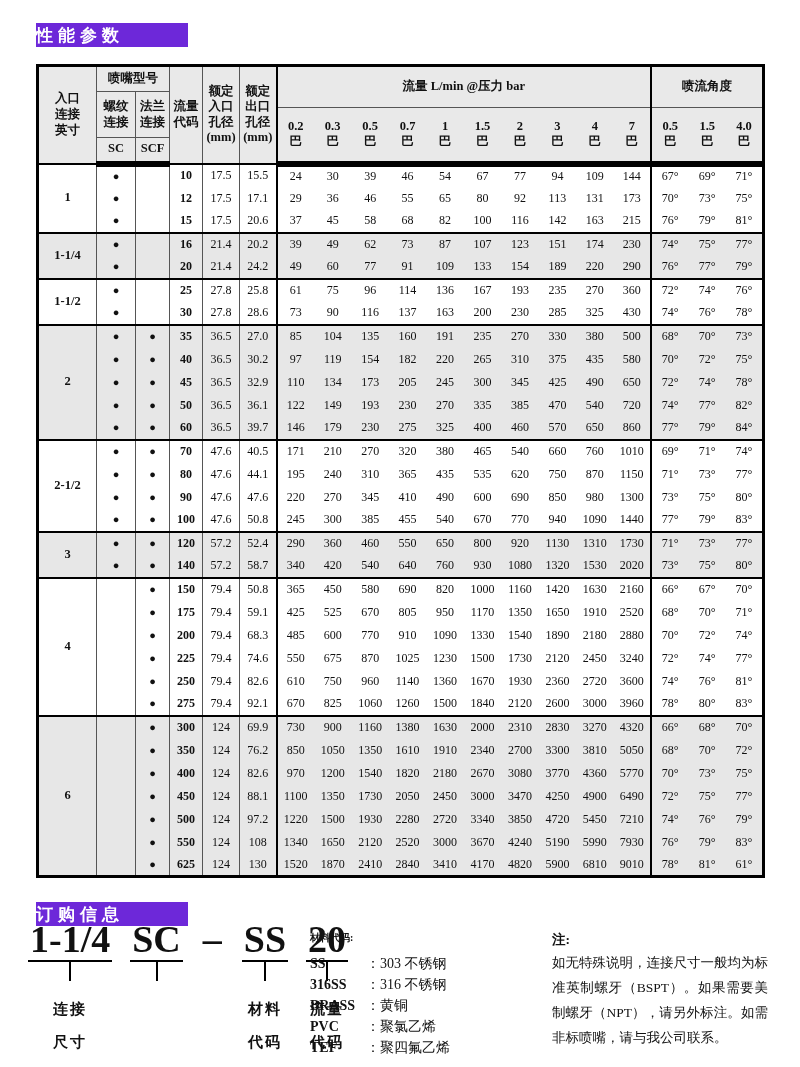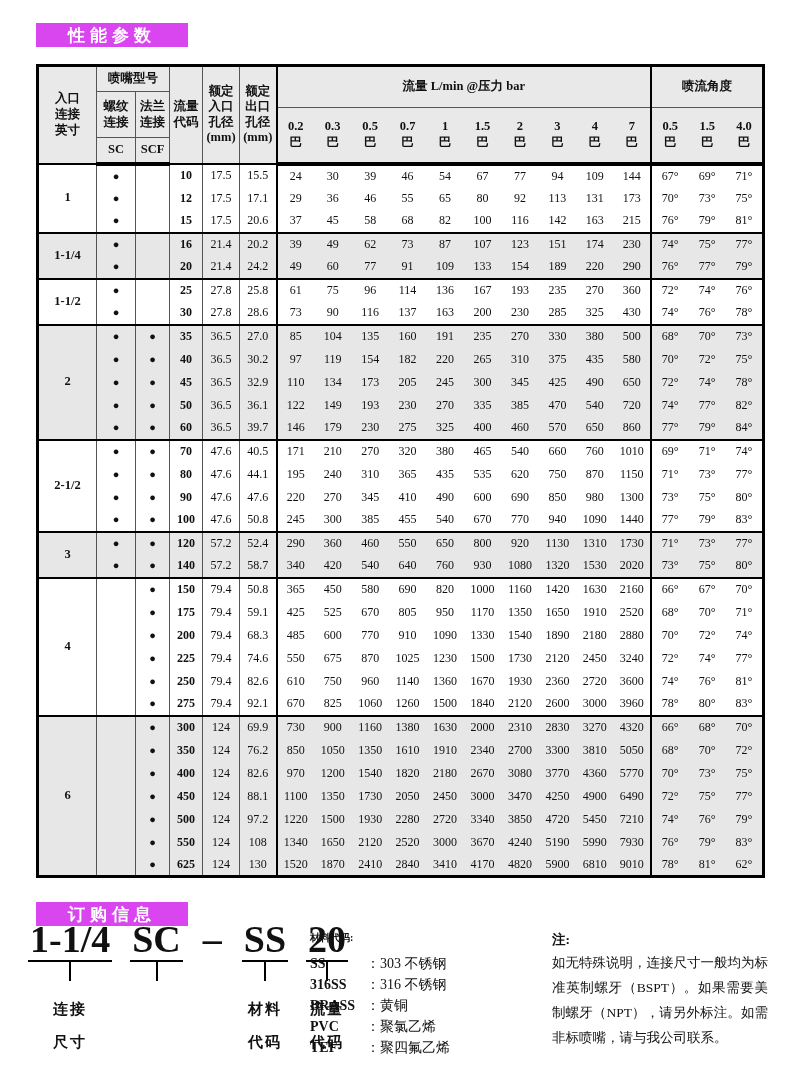--- a/index.html
+++ b/index.html
@@ -1,21 +1,21 @@
 <!DOCTYPE html>
 <html><head>
 <meta charset="utf-8">
 <style>
   * { margin:0; padding:0; box-sizing:border-box; }
   html,body { width:800px; height:1067px; background:#fff; overflow:hidden; }
   body { position:relative; font-family:"Liberation Serif","DejaVu Serif",serif; color:#111; }
 
   .section-title {
-    position:absolute; background:#d946ef; color:#fff;
-    width:152px; height:24px; line-height:24px; text-align:center;
+    position:absolute; background:#6d28d9; color:#fff;
+    width:152px; height:24px; line-height:24px; text-align:left;
     font-family:"DejaVu Sans","Liberation Sans",sans-serif;
     font-weight:bold; font-size:17px; letter-spacing:5px;
   }
   #perf-title { left:36px; top:23px; }
   #order-title { left:36px; top:886px;margin-top:16px; }
 
   table#spec {
     position:absolute; left:36px; top:64px; width:729px;
     border-collapse:collapse; table-layout:fixed;
     border:3px solid #000;
@@ -30,21 +30,21 @@
     white-space:pre-line;
     font-family:"Liberation Serif","DejaVu Serif",serif;
   }
   .vb  { border-right:1px solid #555; }
   .vb2 { border-right:2px solid #000; }
   .hb  { border-bottom:1px solid #555; }
   tr.hr1 { height:26px; } tr.hr2 { height:16px; }
   tr.hr3 { height:30px; } tr.hr4 { height:26px; }
   #spec tbody tr { height:23px; }
   #spec tbody tr.gstart > th, #spec tbody tr.gstart > td { border-top:2px solid #000; }
-  #spec thead tr.hr3 th, #spec thead tr.hr4 th { border-bottom:4px solid #000000; }
+  #spec thead tr.hr3 th, #spec thead tr.hr4 th { border-bottom:6px solid #000000; }
   #spec tbody tr.shaded td, #spec tbody tr.shaded th { background:#e7e7e7; }
   #spec th.inlet { font-weight:bold; font-size:12.5px; }
   #spec td.code  { font-weight:bold;text-align:center; }
   #spec td.dot   { font-size:11px; line-height:1; }
   th.pcell { white-space:pre-line; line-height:1.3; }
   th.flowhdr { font-size:13px; }
 
   
   #code-diagram { position:absolute; left:28px; top:920px; display:flex; align-items:flex-start; }
   .code-part { margin-right:18px; text-align:center; }
@@ -775,21 +775,21 @@
         <td class="">2410</td>
         <td class="">2840</td>
         <td class="">3410</td>
         <td class="">4170</td>
         <td class="">4820</td>
         <td class="">5900</td>
         <td class="">6810</td>
         <td class="vb2">9010</td>
         <td class="">78°</td>
         <td class="">81°</td>
-        <td class="">62°</td>
+        <td class="">61°</td>
       </tr>
     </tbody>
 </table>
 
 <div class="section-title" id="order-title">订购信息</div>
 
 <div id="code-diagram">
     <div class="code-part">
       <div class="code-text underlined">1-1/4</div>
       <div class="tick"></div>

